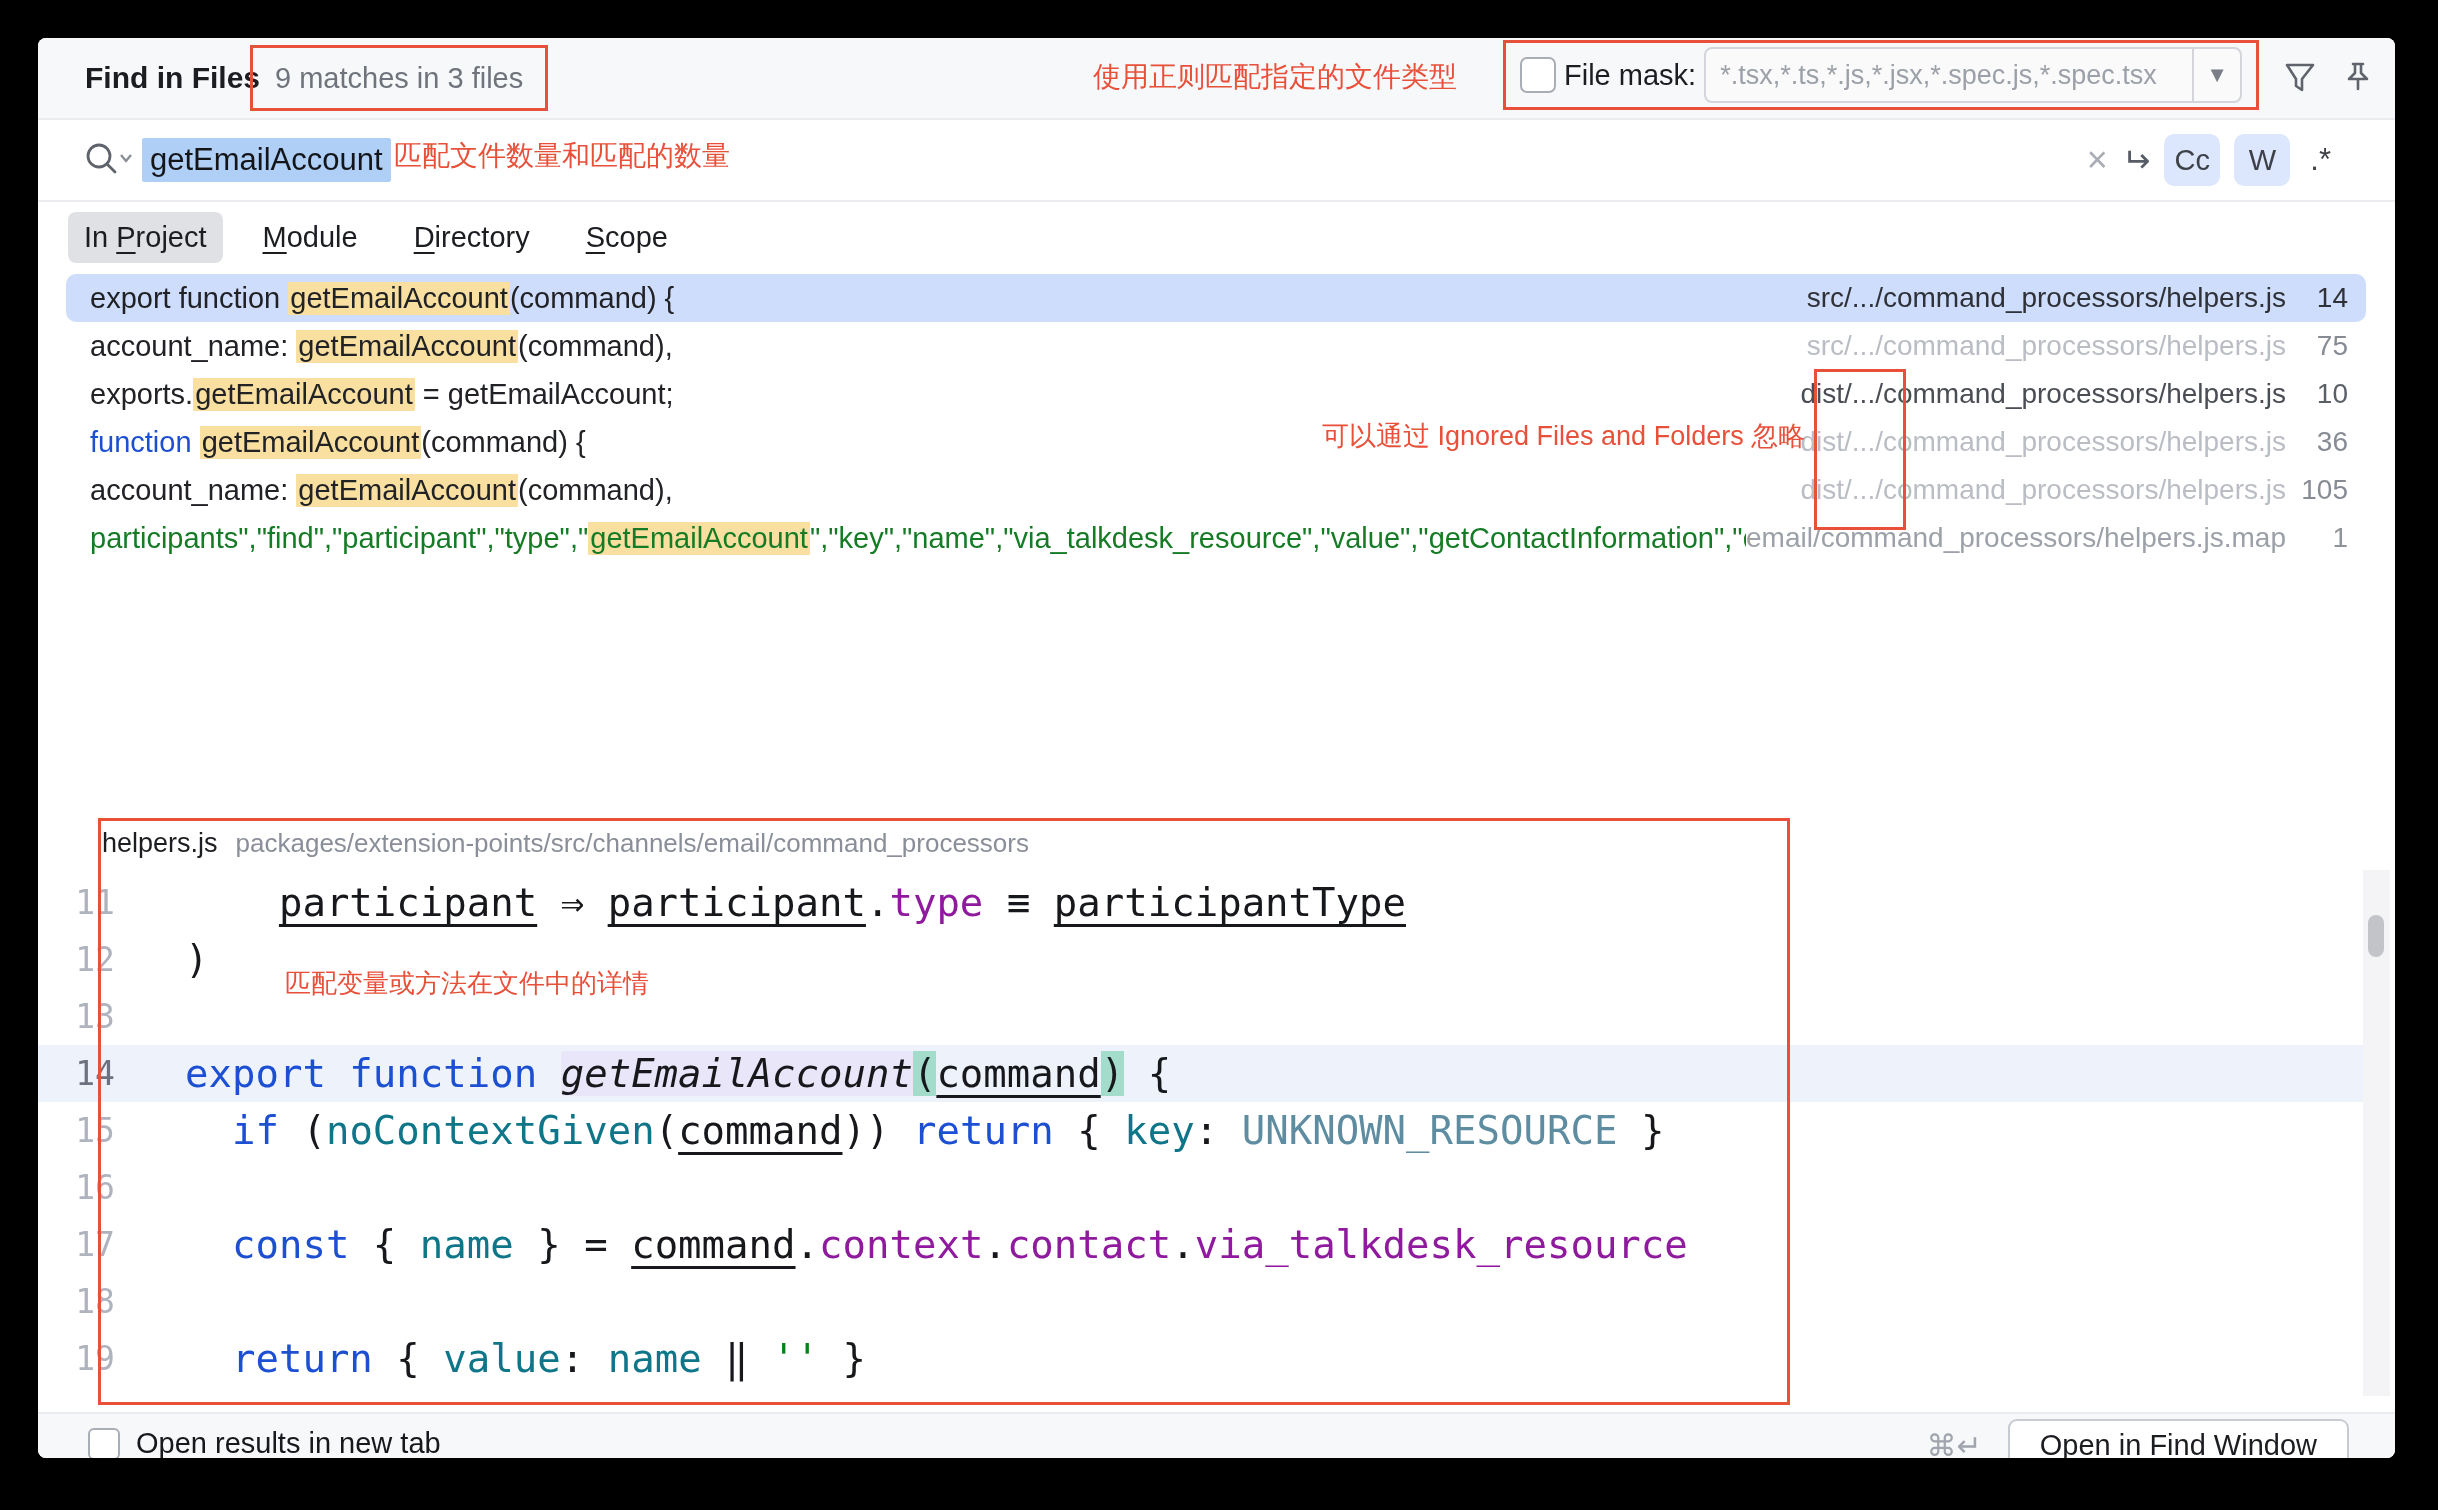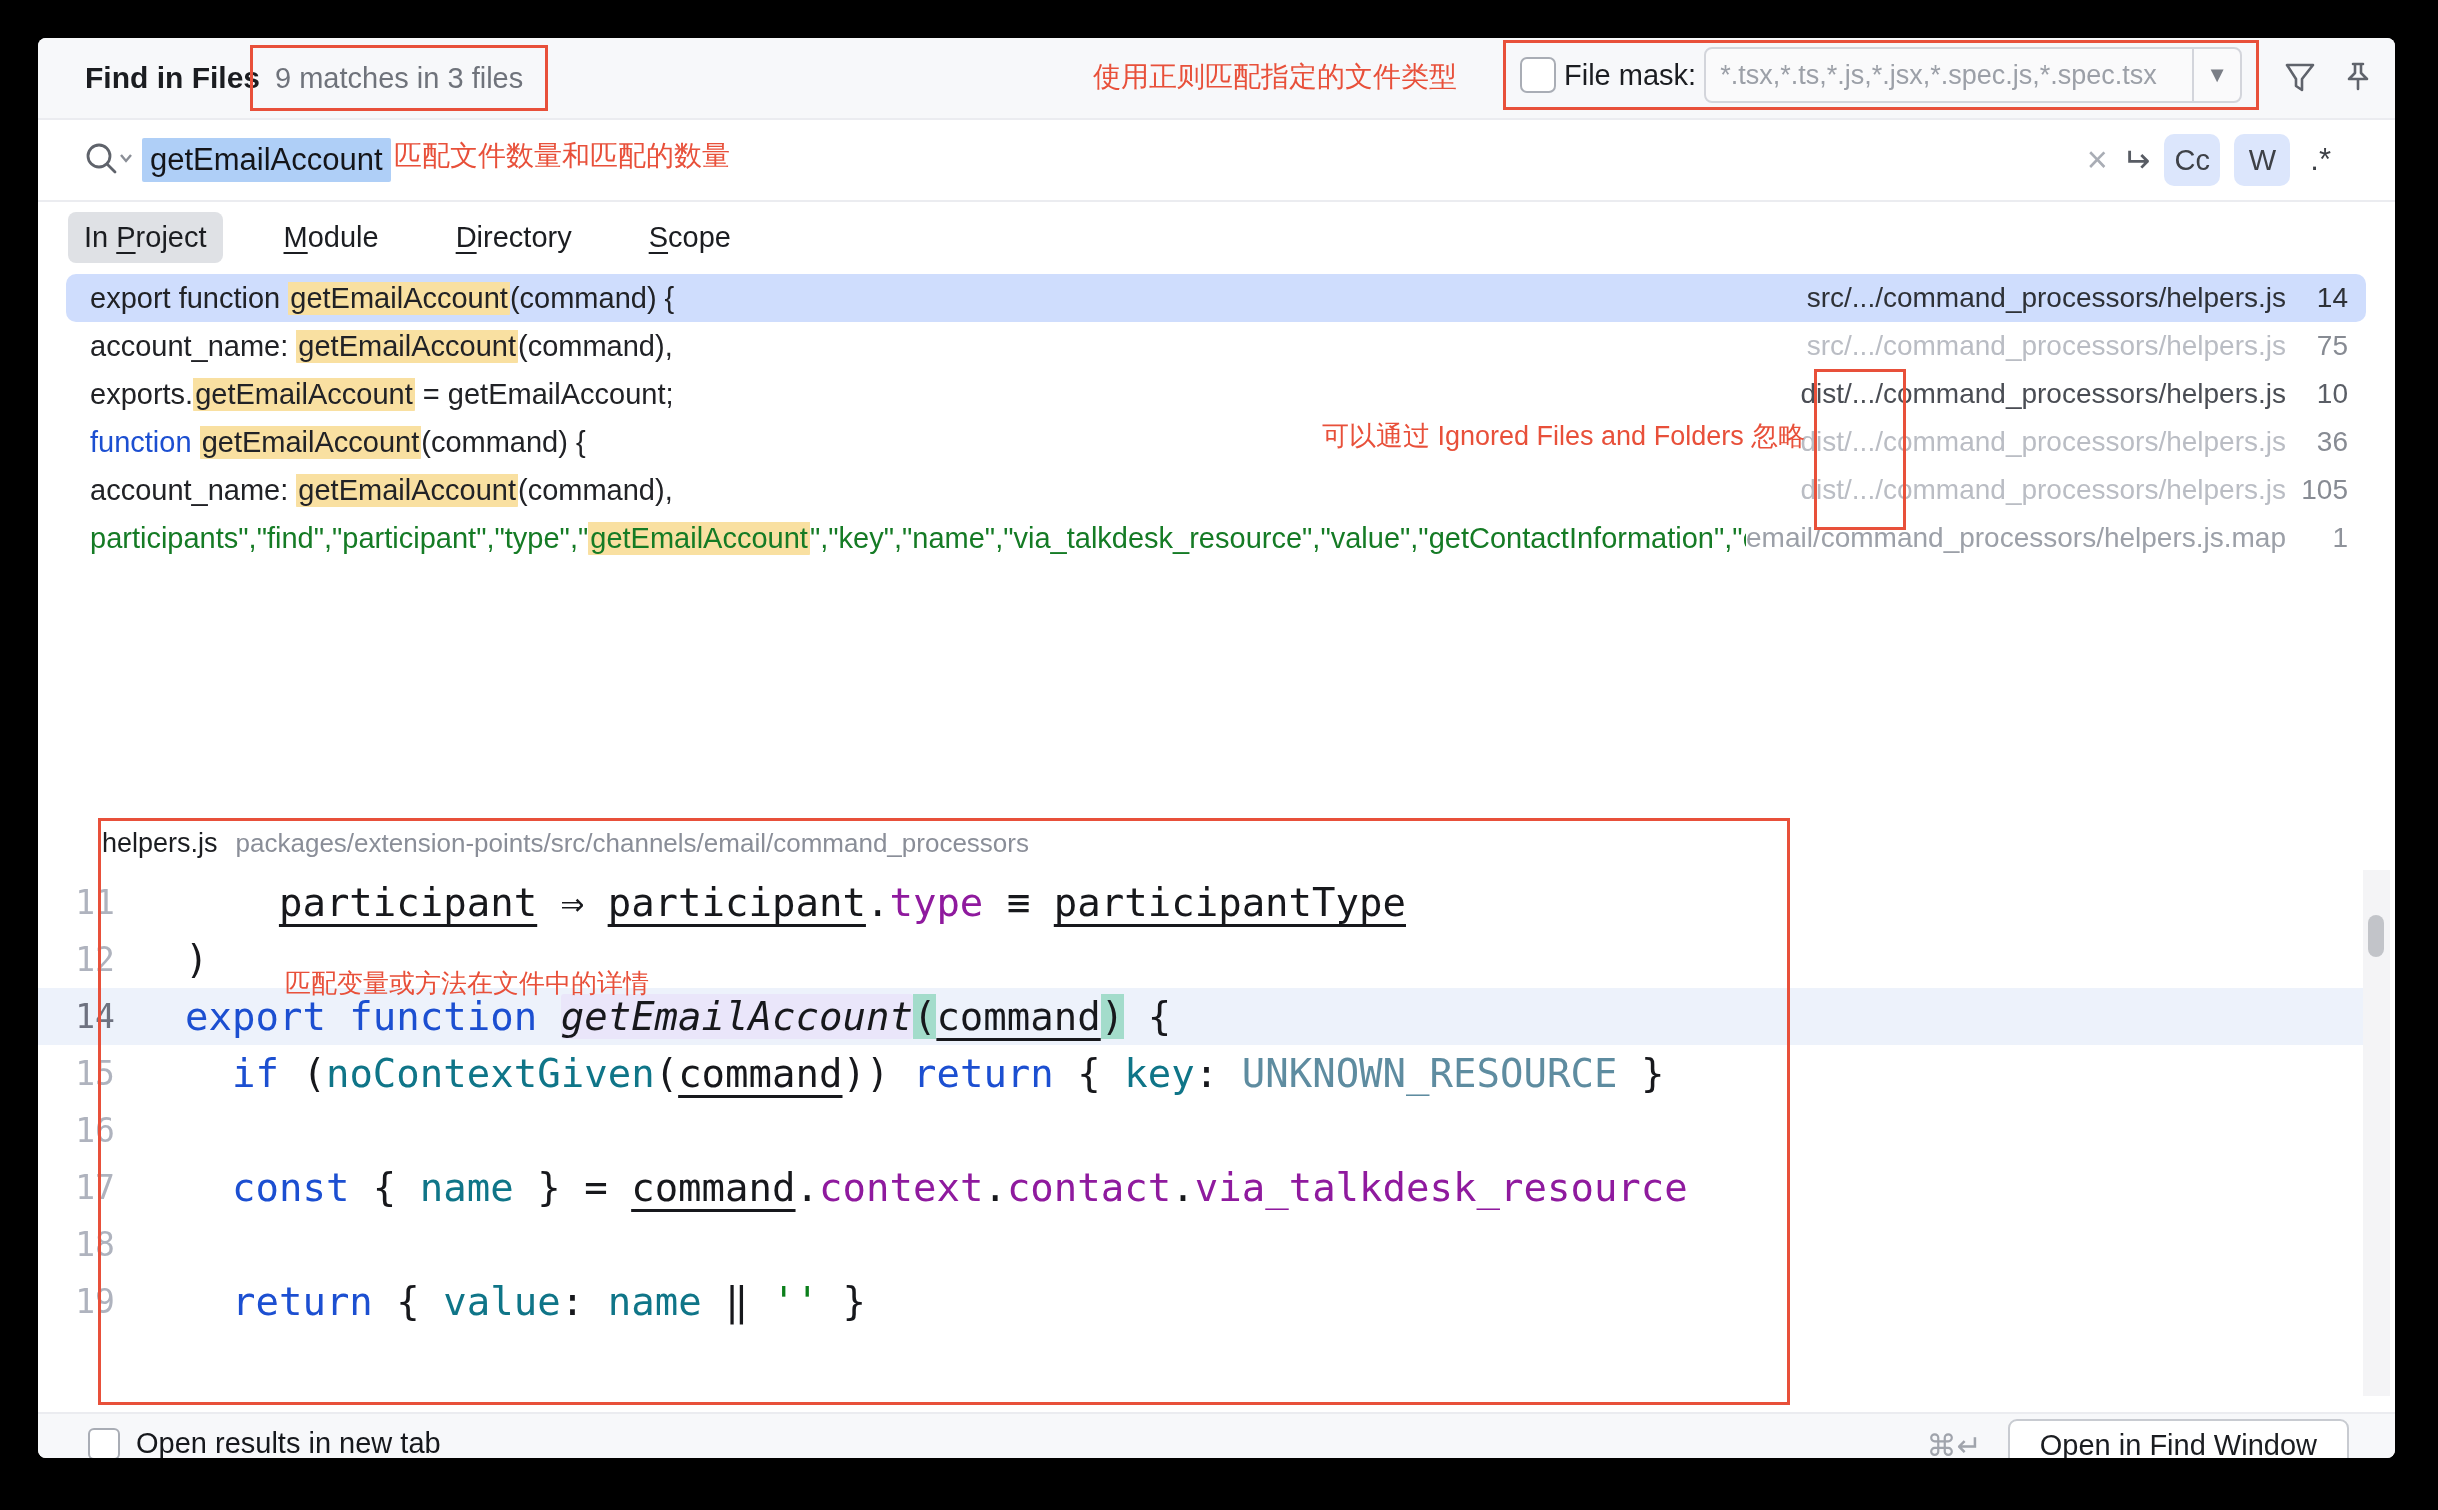--- a/index.html
+++ b/index.html
@@ -33,21 +33,21 @@
   .query{position:absolute;left:104px;top:18px;font-size:31px;color:#141519;background:#AFCFF7;
          padding:4px 8px;border-radius:2px;}
   .zh2{position:absolute;left:356px;top:0;line-height:72px;}
   .sctl{position:absolute;right:58px;top:0;height:80px;display:flex;align-items:center;gap:14px;}
   .xicon{font-size:36px;color:#A9ADB5;line-height:1;}
   .nlicon{font-size:34px;color:#585C64;line-height:1;transform:scaleX(-1);}
   .chip{min-width:56px;height:52px;background:#DCE6FC;border-radius:10px;display:flex;
         align-items:center;justify-content:center;font-size:29px;color:#3E4147;}
   .rgx{font-size:31px;color:#3E4147;padding:0 6px;}
   
-  .tabs{position:absolute;left:30px;top:164px;height:70px;display:flex;align-items:center;gap:45px;}
+  .tabs{position:absolute;left:30px;top:164px;height:70px;display:flex;align-items:center;gap:24px;}
   .tab{font-size:29px;color:#1B1D21;padding:9px 16px;border-radius:8px;white-space:nowrap;}
   .tab.on{background:#DFE1E5;}
   .tab u{text-decoration-thickness:2px;text-underline-offset:5px;}
   
   .results{position:absolute;left:28px;top:236px;width:2300px;}
   .rrow{height:48px;display:flex;align-items:center;padding:0 18px 0 24px;border-radius:10px;
         font-size:29px;color:#212226;}
   .rrow.sel{background:#CFDDFD;}
   .rtxt{flex:1;white-space:pre;overflow:hidden;}
   .hl{background:#F9E0A1;border-radius:4px;padding:3px 2px;}
@@ -210,20 +210,24 @@
     </div>
     <div class="code">
         <div class="cline">
           <span class="gut">11</span>
           <span class="ctext"><span>    </span><span class="u">participant</span><span> ⇒ </span><span class="u">participant</span><span>.</span><span class="c-member">type</span><span> ≡ </span><span class="u">participantType</span></span>
         </div>
         <div class="cline">
           <span class="gut">12</span>
           <span class="ctext"><span>)</span></span>
         </div>
+        <div class="cline">
+          <span class="gut">13</span>
+          <span class="ctext"></span>
+        </div>
         <div class="cline cur">
           <span class="gut">14</span>
           <span class="ctext"><span class="c-kw">export function </span><span class="i bg-ident">getEmailAccount</span><span class="bg-brace">(</span><span class="u">command</span><span class="bg-brace">)</span><span> {</span></span>
         </div>
         <div class="cline">
           <span class="gut">15</span>
           <span class="ctext"><span>  </span><span class="c-kw">if</span><span> (</span><span class="c-fn">noContextGiven</span><span>(</span><span class="u">command</span><span>)) </span><span class="c-kw">return</span><span> { </span><span class="c-fn">key</span><span>: </span><span class="c-const">UNKNOWN_RESOURCE</span><span> }</span></span>
         </div>
         <div class="cline">
           <span class="gut">16</span>

